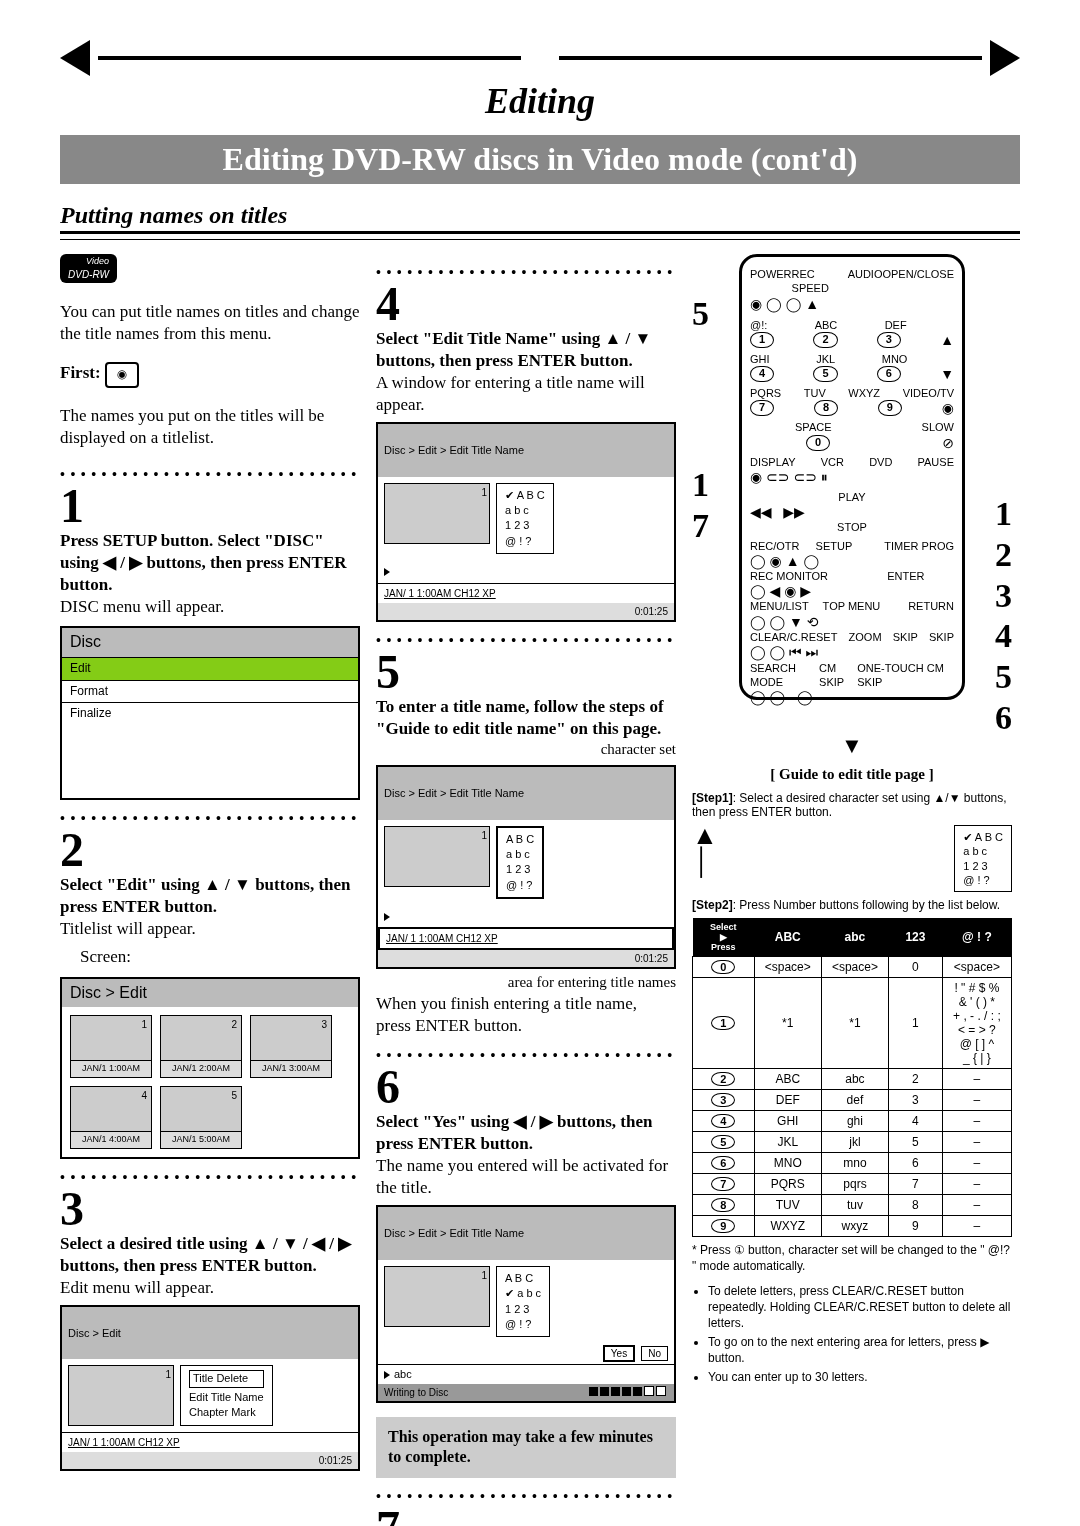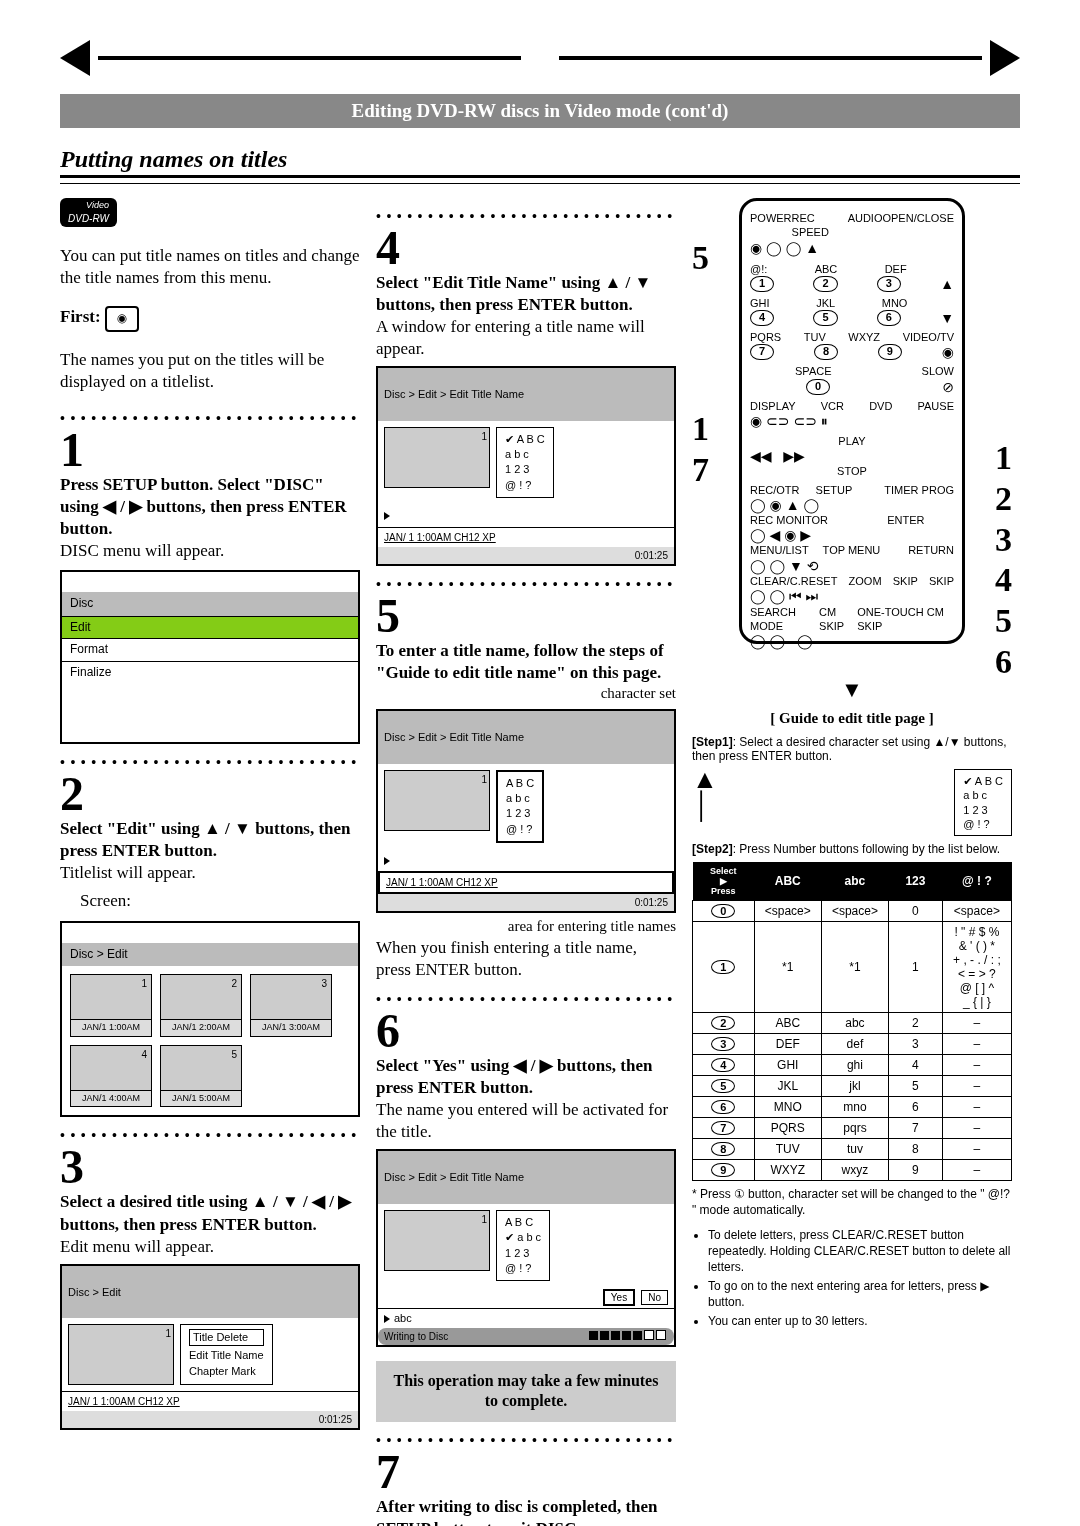--- a/index.html
+++ b/index.html
@@ -7,89 +7,90 @@
     font-family: "Times New Roman", Georgia, serif;
     width:1080px;
   }
   .page { padding:40px 60px 20px 60px; }
   .hdr-rule { display:flex; align-items:center; gap:8px; }
   .hdr-rule .line { flex:1; height:4px; background:#000; }
   .hdr-rule .arrow { width:0;height:0;border-top:18px solid transparent;border-bottom:18px solid transparent; }
   .hdr-rule .al { border-right:30px solid #000; }
   .hdr-rule .ar { border-left:30px solid #000; }
   .hdr-title { font-size:36px; font-weight:bold; font-style:italic; text-align:center; padding:4px 0 2px; }
-  .band { background:#888; color:#fff; font-weight:bold; font-size:19px;
-          text-align:center; padding:6px 10px; margin-top:18px; }
+  .band { background:#888; color:#fff; font-weight:bold; font-size:32px;
+          text-align:center; padding:6px 10px; margin-top:11px; }
   .section-head { font-weight:bold; font-style:italic; font-size:24px; margin-top:18px; }
   .dbl-rule { border-top:3px solid #000; border-bottom:1px solid #000; height:5px; margin-top:2px; }
   .cols { display:flex; gap:16px; margin-top:14px; }
   .col { width:300px; font-size:17px; line-height:1.3; font-family: Georgia, "Times New Roman", serif; }
   .colR { width:320px; font-size:14px; }
   .stepnum { font-size:48px; font-weight:bold; margin-top:4px; line-height:1; }
   .bold { font-weight:bold; }
   .dots { letter-spacing:1px; font-weight:bold; font-size:14px; margin-top:10px; height:12px;
           overflow:hidden; }
   .badge { display:inline-block; background:#000; color:#fff; font-size:10px;
            border-radius:6px; padding:2px 8px; font-family:Arial,sans-serif; font-style:italic;}
   .badge .top { color:#fff; font-size:9px; display:block; text-align:right; }
   .discicon { display:inline-block; border:2px solid #000; border-radius:4px; padding:3px 10px; font-size:12px;}
   .panel { border:2px solid #000; margin-top:8px; background:#fff; font-family:Arial,sans-serif; font-size:12px; }
-  .panel .pheader { background:#bbb; padding:4px 8px; font-size:12px;margin-top:20px; }
+  .panel .pheader { background:#bbb; padding:4px 8px; font-size:16px; }
   .panel .row { border-top:1px solid #000; padding:3px 8px; font-size:12px; }
   .thumbgrid { display:flex; flex-wrap:wrap; gap:8px; padding:8px; }
   .thumb { width:80px; border:1px solid #000; }
   .thumb .im { height:40px; background:#ccc; border-bottom:1px solid #000; text-align:right; padding:2px 4px; font-size:10px;}
   .thumb .cap { font-size:9px; text-align:center; padding:2px 0; background:#ddd;}
   .osd { border:2px solid #000; font-family:Arial,sans-serif; font-size:11px; margin-top:6px;}
   .osd .crumb { background:#bbb; padding:19px 6px; font-size:11px; }
   .osd .body { display:flex; padding:6px; gap:6px; }
   .osd .body .prev { width:100px; height:55px; background:#ccc; border:1px solid #000; text-align:right; padding:2px; font-size:10px;}
   .osd .body .opts { border:1px solid #000; padding:4px 8px; font-size:11px; line-height:1.4; }
   .osd .status { display:flex; justify-content:space-between; padding:3px 6px; border-top:1px solid #000; font-size:10px;text-decoration:underline;}
   .osd .bar { text-align:right; padding:2px 6px; font-size:10px; background:#ddd;}
   .notebox { background:#ccc; padding:10px 12px; font-weight:bold; font-size:16px;
-             text-align:center; margin-top:14px; }
+             margin-top:14px; }
   .remote { border:3px solid #000; border-radius:18px; height:440px; position:relative;
             margin:0 auto; width:220px;}
   .guide-title { font-weight:bold; text-align:center; font-size:15px; margin-top:14px;}
   .gtable { border-collapse:collapse; width:100%; font-family:Arial,sans-serif; font-size:12px; margin-top:6px;}
   .gtable th { background:#000; color:#fff; padding:4px 12px; font-size:12px; }
   .gtable td { border:1px solid #000; padding:3px 4px; text-align:center; }
   .gtable td:first-child { text-align:center; }
   .kbtn { display:inline-block; border:1.5px solid #000; border-radius:50%/60%;
           padding:0 8px; font-size:11px; font-weight:bold; font-family:Arial,sans-serif; }
   .footnotes { font-size:12px; font-family:Arial,sans-serif; margin-top:8px; line-height:1.3;}
   .footnotes li { margin-bottom:4px; }
   .pnum { font-size:17px; margin-top:28px; }
   .center { text-align:center; }
   .charbox { border:1px solid #000; padding:4px 8px; margin-top:2px; font-size:11px; line-height:1.3; font-family:Arial,sans-serif;}
   .side-nums-left { font-size:34px; font-weight:bold; line-height:1.2; }
   .side-nums-right{ font-size:34px; font-weight:bold; line-height:1.2; }
   .remote-wrap { position:relative; display:flex; align-items:flex-start; gap:8px; justify-content:center; }
   .steplabel { font-size:12px; font-family:Arial,sans-serif; }
   .yn { display:inline-block; border:1px solid #000; padding:0 6px; font-size:10px; margin-left:3px;}
-  .writing { background:#999; color:#000; padding:2px 6px; font-size:10px; display:flex; justify-content:space-between; align-items:center;border-radius:8px;}
+  .writing { background:#999; color:#000; padding:2px 6px; font-size:10px; display:flex; justify-content:space-between; align-items:center;}
   .progress span { display:inline-block; width:9px;height:9px;background:#000;margin-right:2px;}
   .progress .off{ background:#fff; border:1px solid #000; width:8px;height:8px;}
   .caret { display:inline-block; width:0;height:0;border-top:4px solid transparent;border-bottom:4px solid transparent;border-left:6px solid #000; margin-right:4px; vertical-align:middle;}
   .minitxt { font-size:11px; font-family:Arial,sans-serif; line-height:1.3;}
   .arrow-big { display:inline-block; font-size:26px; line-height:1; vertical-align:middle;}
 </style>
 </head>
 <body>
 
 <div class="page">
 
   <div class="hdr-rule">
     <div class="arrow al"></div>
     <div class="line"></div>
     <div class="line" style="flex:0.05;background:transparent"></div>
     <div class="line"></div>
     <div class="arrow ar"></div>
   </div>
+  <div class="hdr-title">Editing</div>
   <div class="band">Editing DVD-RW discs in Video mode (cont'd)</div>
 
   <div class="section-head">Putting names on titles</div>
   <div class="dbl-rule"></div>
 
   <div class="cols">
 
     <div class="col">
       <div style="margin-bottom:8px">
         <span class="badge">

